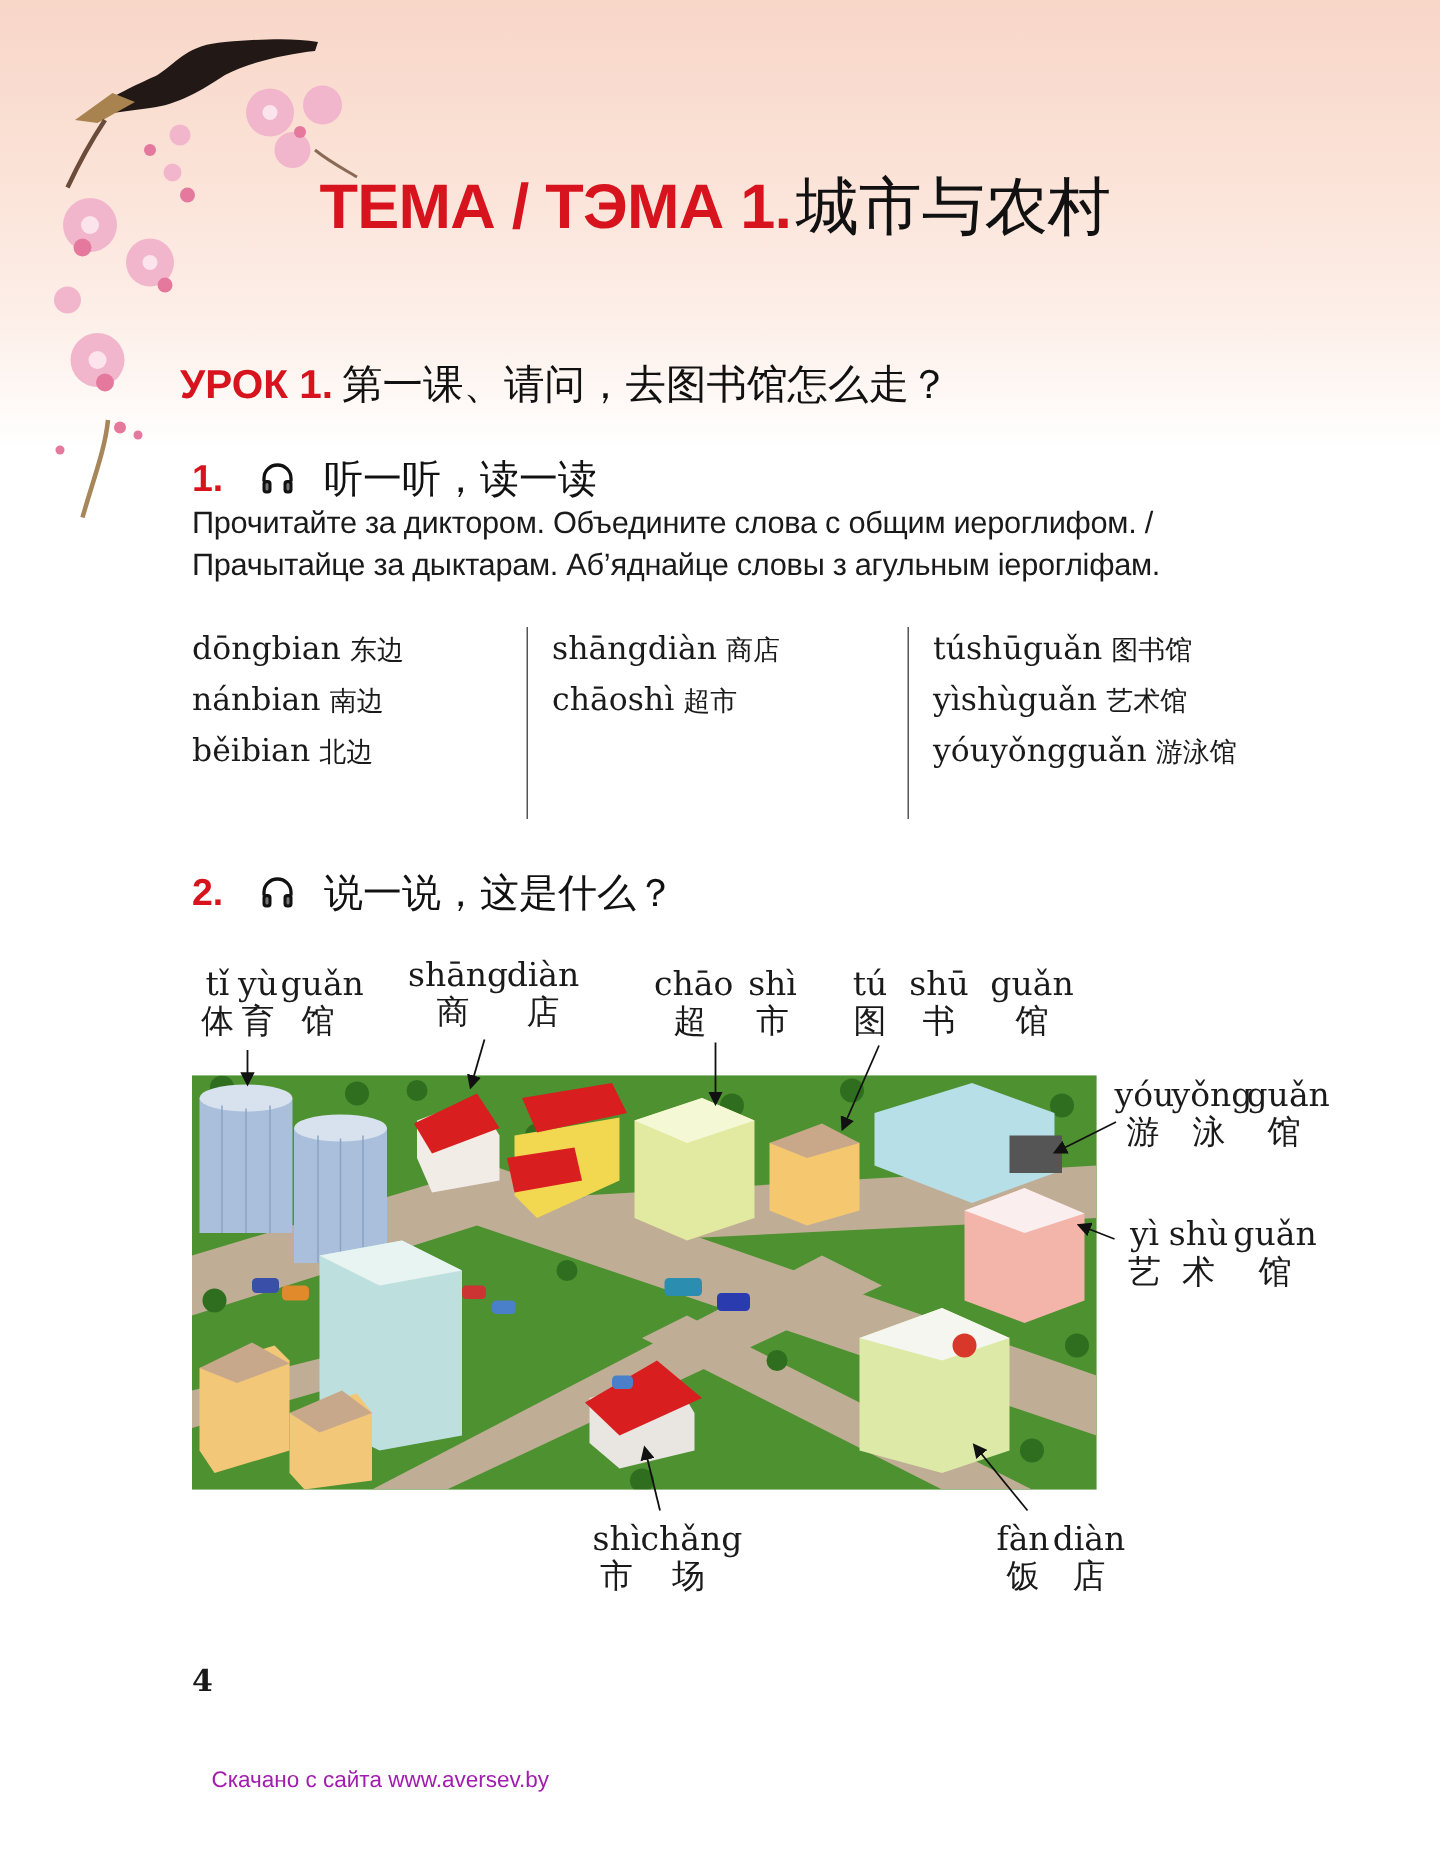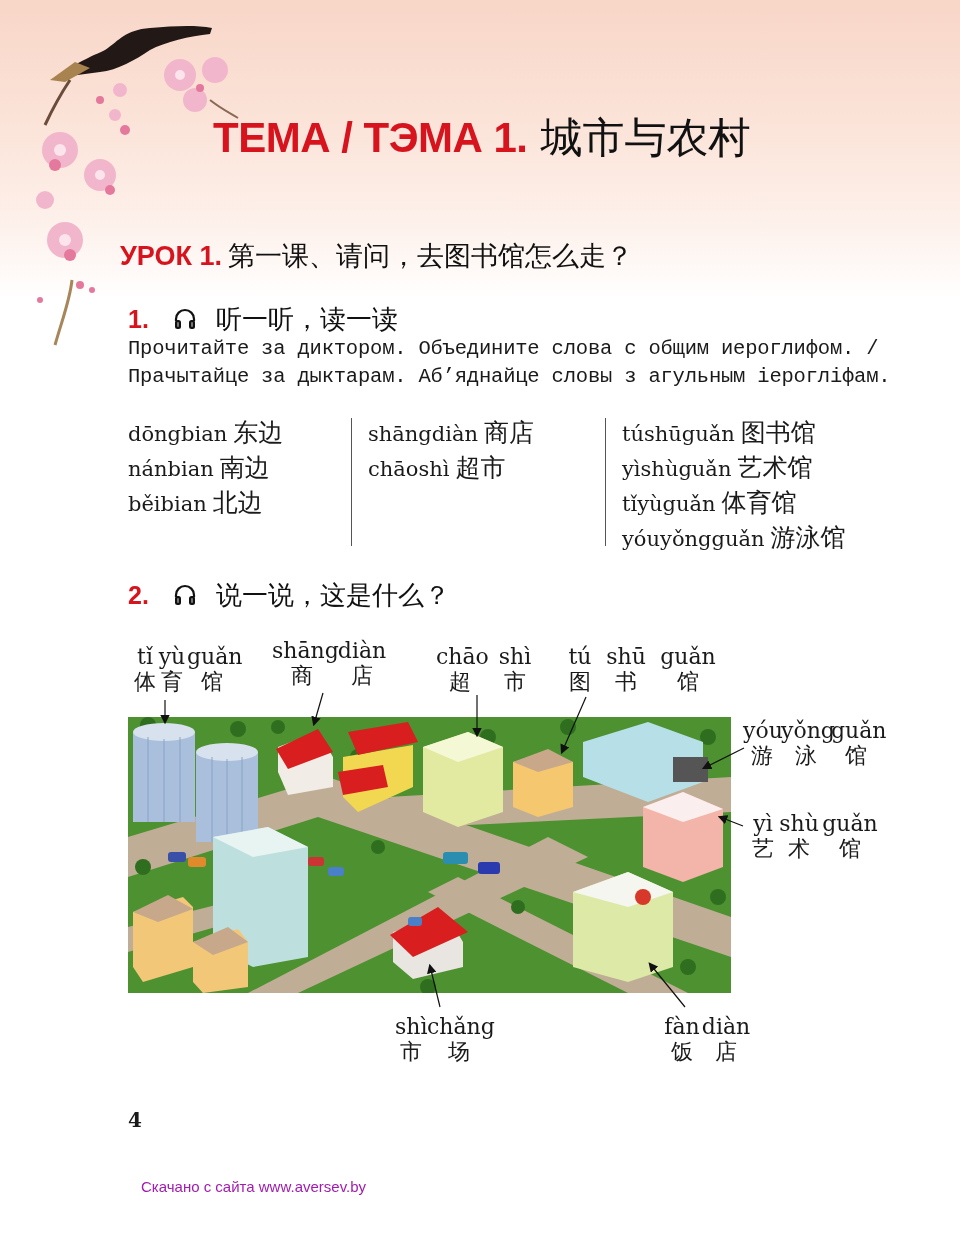--- a/index.html
+++ b/index.html
@@ -8,44 +8,44 @@
     background: linear-gradient(to bottom, #f8d6c8 0px, #fbe3d8 120px, #fdf0ea 220px, #ffffff 300px, #ffffff 1248px);
     font-family: "DejaVu Serif", serif;
     color: #1a1a1a;
   }
   .abs { position: absolute; }
   .serif { font-family: "DejaVu Serif", serif; }
 
   
   #title { left: 213px; top: 108px; white-space: nowrap; line-height: 60px; }
   #title .ru { font-family: "Liberation Sans", sans-serif; font-weight: bold; font-size: 42px; color: #d7141e; letter-spacing: -0.5px; }
-  #title .zh { font-family: "DejaVu Serif", serif; font-size: 42px; color: #111; margin-left: 13px; }
+  #title .zh { font-family: "DejaVu Serif", serif; font-size: 42px; color: #111; margin-left: 3px; }
 
   
   #lesson { left: 120px; top: 236px; white-space: nowrap; line-height: 40px; }
   #lesson .ru { font-family: "Liberation Sans", sans-serif; font-weight: bold; font-size: 27px; color: #d7141e; }
   #lesson .zh { font-size: 27px; color: #111; margin-left: 6px; }
 
   
   .ex-head { white-space: nowrap; display: flex; align-items: center; }
   .ex-num { font-family: "Liberation Sans", sans-serif; font-weight: bold; font-size: 25px; color: #d7141e; width: 44px; }
   .ex-icon { width: 26px; height: 26px; margin-right: 18px; display: inline-flex; align-items: center; justify-content: center; }
   .ex-title { font-size: 26px; color: #111; }
   #ex1-head { left: 128px; top: 300px; height: 38px; }
   #ex2-head { left: 128px; top: 576px; height: 38px; }
 
-  .instr { left: 128px; font-family: Liberation Mono, monospace; font-size: 20.5px; color: #1a1a1a; white-space: nowrap; line-height: 28px; letter-spacing: -0.2px; }
+  .instr { left: 128px; font-family: Liberation Sans, sans-serif; font-size: 20.5px; color: #1a1a1a; white-space: nowrap; line-height: 28px; letter-spacing: -0.2px; }
   #instr-ru { top: 335px; }
   #instr-by { top: 363px; }
 
   
   .vcol { top: 416px; }
   .vcol .w { font-size: 23px; line-height: 33px; white-space: nowrap; color: #1a1a1a; }
   .vcol .w .py { font-family: "DejaVu Serif", serif; font-size: 21px; }
-  .vcol .w .hz { font-size: 25px; margin-left: 6px; }
+  .vcol .w .hz { font-size: 18px; margin-left: 6px; }
   #vcol1 { left: 128px; }
   #vcol2 { left: 368px; }
   #vcol3 { left: 622px; }
   .vdiv { width: 1px; background: #555; top: 418px; height: 128px; }
   #vdiv1 { left: 351px; }
   #vdiv2 { left: 605px; }
 
   
   .lbl { text-align: left; white-space: nowrap; }
   .lbl .py { font-size: 22px; line-height: 22px; display: flex; }
@@ -131,21 +131,20 @@
 </div>
 <div id="vdiv1" class="abs vdiv"></div>
 <div id="vcol2" class="abs vcol">
   <div class="w"><span class="py">shāngdiàn</span><span class="hz">商店</span></div>
   <div class="w"><span class="py">chāoshì</span><span class="hz">超市</span></div>
 </div>
 <div id="vdiv2" class="abs vdiv"></div>
 <div id="vcol3" class="abs vcol">
   <div class="w"><span class="py">túshūguǎn</span><span class="hz">图书馆</span></div>
   <div class="w"><span class="py">yìshùguǎn</span><span class="hz">艺术馆</span></div>
-  <div class="w"><span class="py">tǐyùguǎn</span><span class="hz">体育馆</span></div>
   <div class="w"><span class="py">yóuyǒngguǎn</span><span class="hz">游泳馆</span></div>
 </div>
 
 <div id="ex2-head" class="abs ex-head">
   <span class="ex-num">2.</span>
   <span class="ex-icon">
     <svg width="24" height="24" viewBox="0 0 24 24">
         <path d="M3 14 V12 A9 9 0 0 1 21 12 V14" stroke="#111" stroke-width="2.2" fill="none"></path>
         <rect x="2" y="13" width="6" height="9" rx="2.5" fill="#111"></rect>
         <rect x="16" y="13" width="6" height="9" rx="2.5" fill="#111"></rect>

